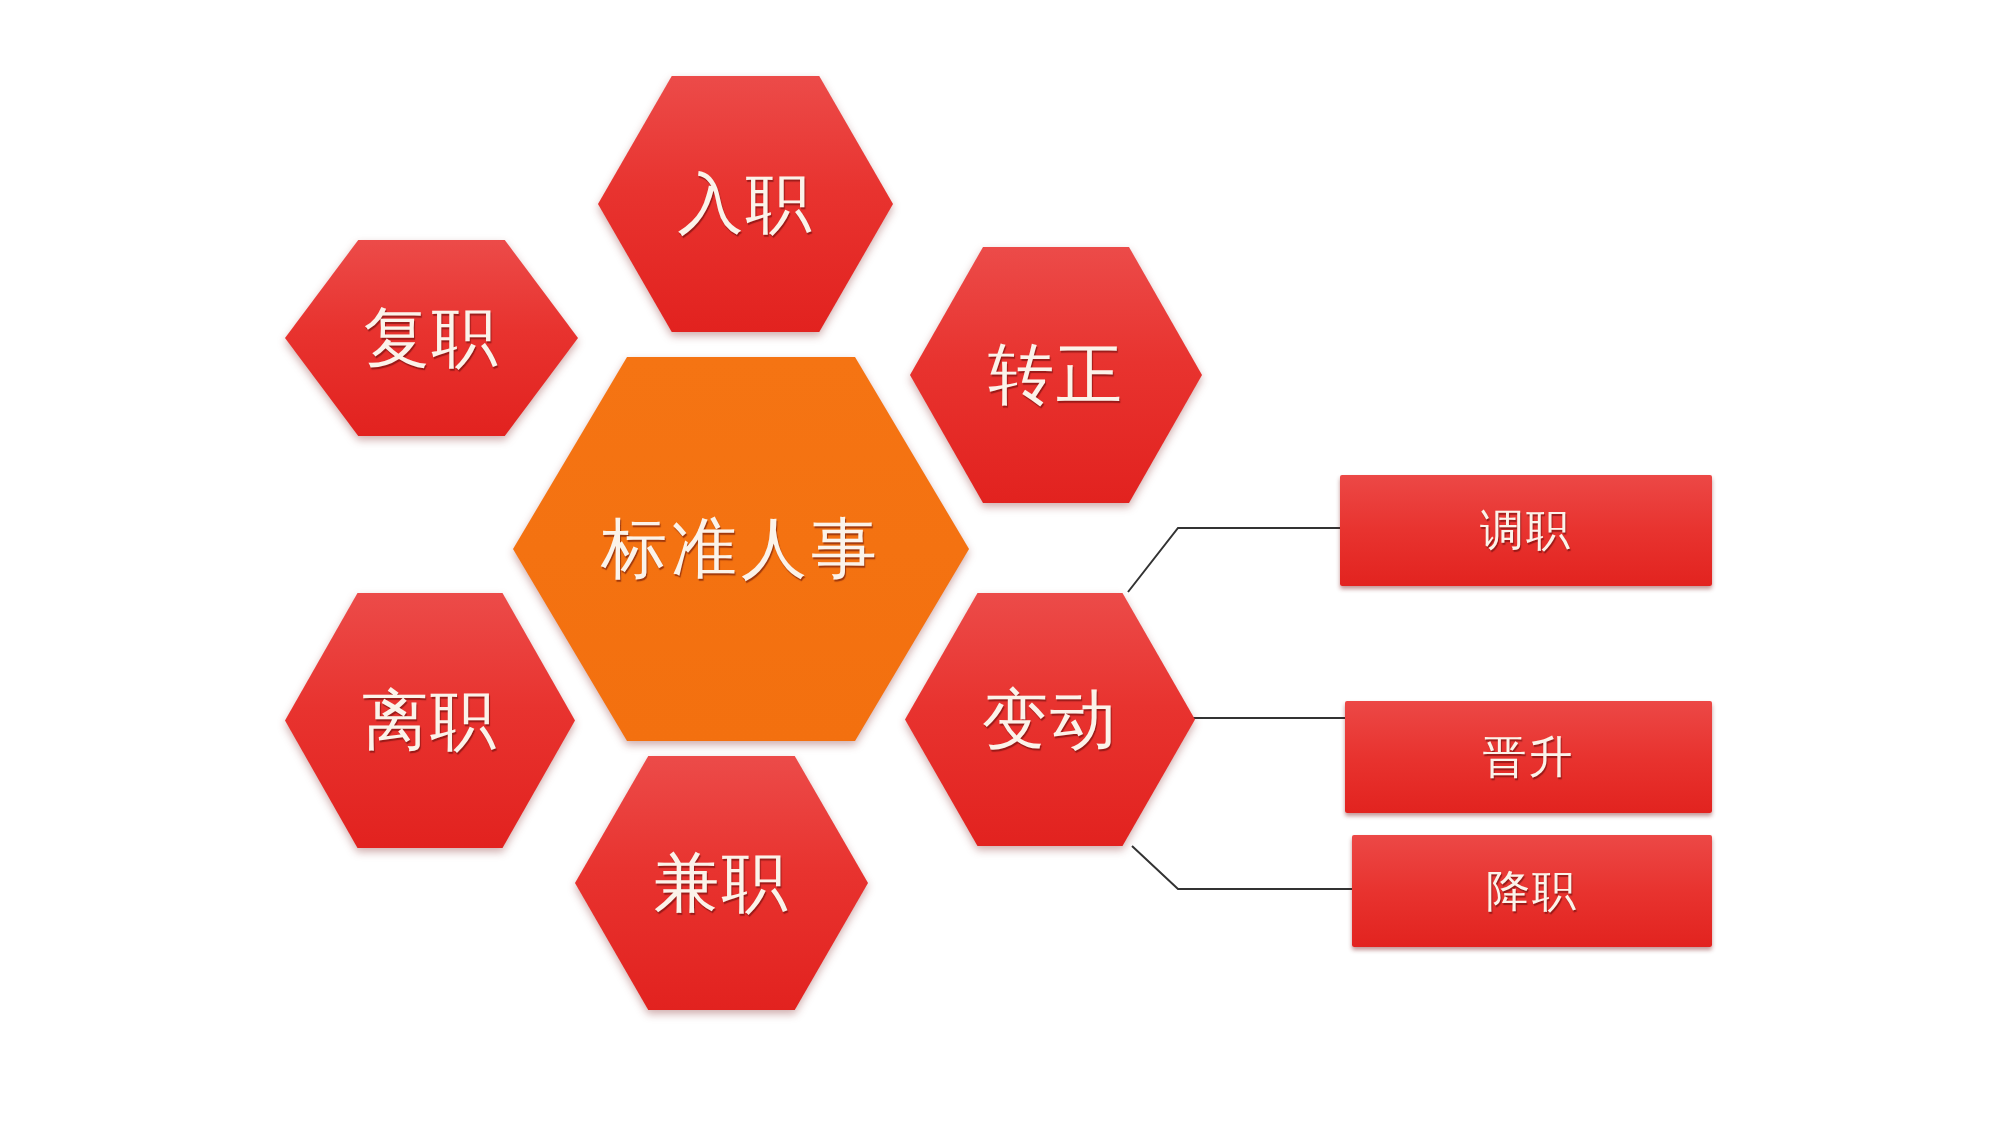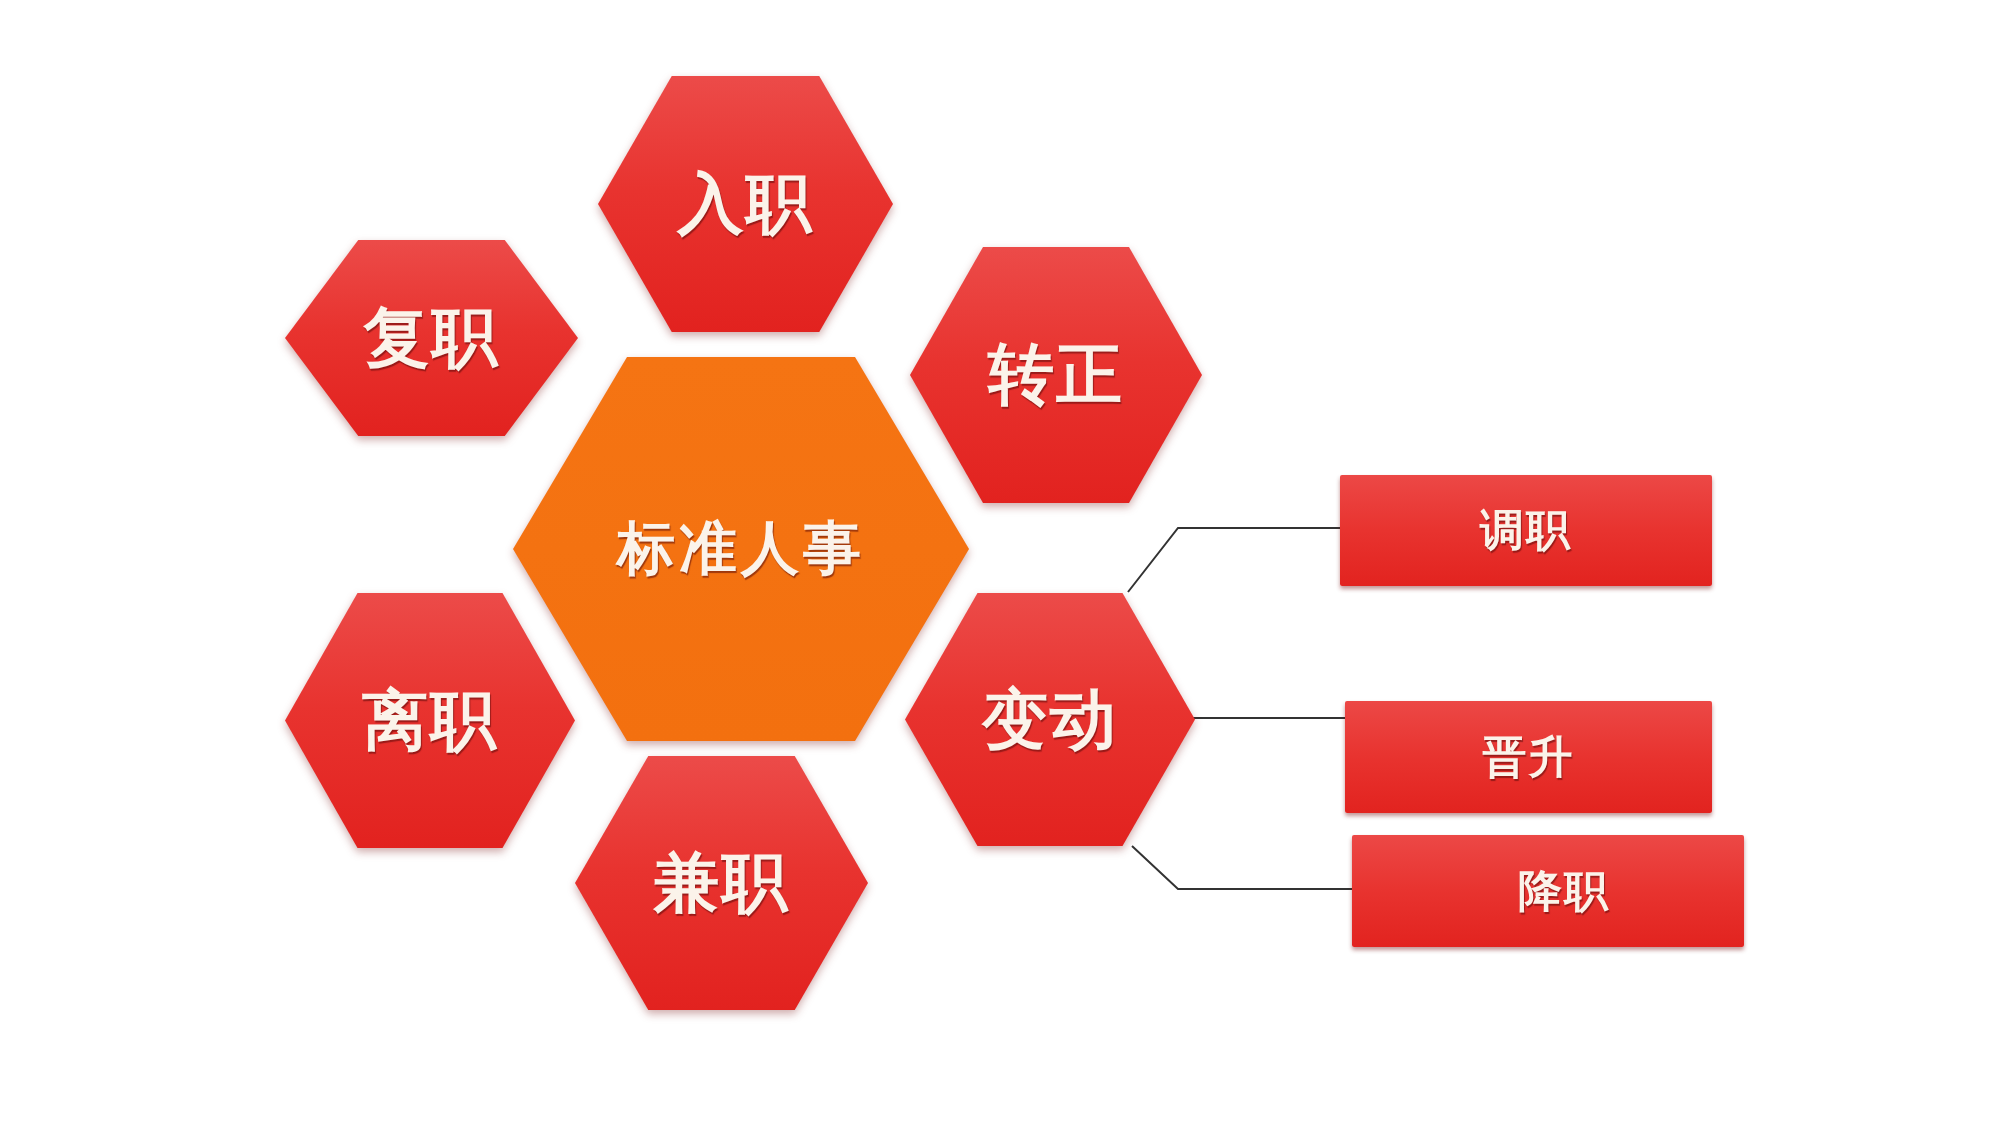--- a/index.html
+++ b/index.html
@@ -3,24 +3,24 @@
 <meta charset="utf-8">
 <style>
   html, body { margin: 0; padding: 0; background: #ffffff; }
   body { width: 2000px; height: 1124px; position: relative; overflow: hidden;
          font-family: "DejaVu Sans", sans-serif; }
   .hex { position: absolute; display: flex; align-items: center; justify-content: center;
          clip-path: polygon(0% 50%, 25% 0%, 75% 0%, 100% 50%, 75% 100%, 25% 100%); }
   .hex.red { background: linear-gradient(180deg, #ec4b49 0%, #e8332f 45%, #e2221f 100%); }
   .hex.orange { background: linear-gradient(180deg, #f57413 0%, #f3700f 100%); }
   .shadow { position: absolute; filter: drop-shadow(0 4px 4px rgba(120,20,20,0.35)); }
-  .label { color: #fbf3ea; font-weight: bold; letter-spacing: 2px;
+  .label { color: #fbf3ea; font-weight: normal; letter-spacing: 2px;
            text-shadow: 1px 2px 1px rgba(90,10,10,0.55); white-space: nowrap; }
   .hex .label { font-size: 66px; }
-  .hex.center .label { font-size: 58px; letter-spacing: 4px; }
+  .hex.center .label { font-size: 66px; letter-spacing: 4px; }
   .box { position: absolute; display: flex; align-items: center; justify-content: center;
          background: linear-gradient(180deg, #ec4846 0%, #e8332f 50%, #e2231f 100%);
          box-shadow: 0 3px 4px rgba(120,20,20,0.45); border-radius: 2px; }
   .box .label { font-size: 44px; }
   svg.connectors { position: absolute; left: 0; top: 0; }
 </style>
 </head>
 <body>
 
 <svg class="connectors" width="2000" height="1124">
@@ -72,15 +72,15 @@
 </div>
 
 <div class="box" style="left:1340px; top:475px; width:372px; height:111px;">
   <span class="label">调职</span>
 </div>
 
 <div class="box" style="left:1345px; top:665px; width:367px; height:112px;margin-top:36px;">
   <span class="label">晋升</span>
 </div>
 
-<div class="box" style="left:1352px; top:835px; width:360px; height:112px;padding-left:32px;">
+<div class="box" style="left:1352px; top:835px; width:360px; height:112px;">
   <span class="label">降职</span>
 </div>
 
 </body></html>

